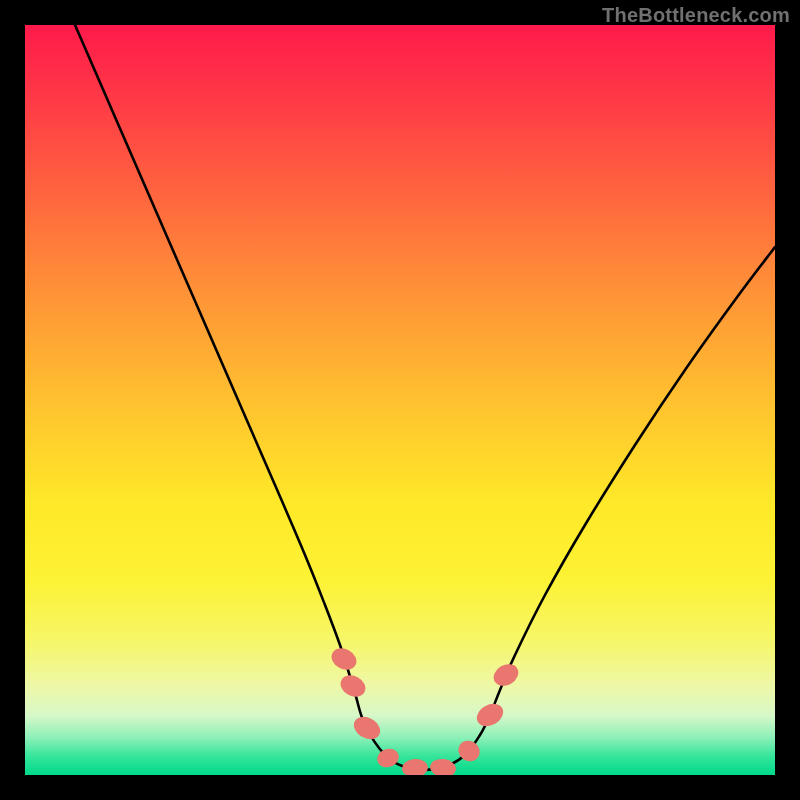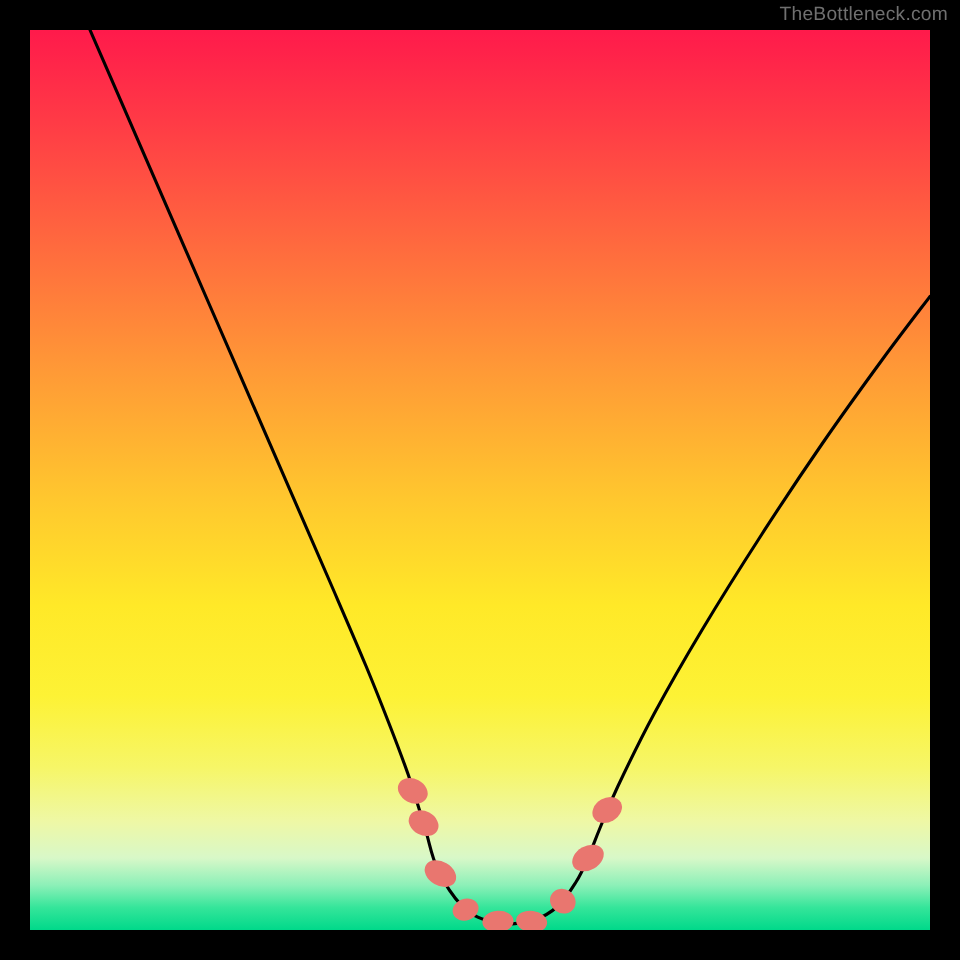--- a/index.html
+++ b/index.html
@@ -44,22 +44,22 @@
       #8df0b8 95%,
       #35e59a 97.5%,
       #00d98a 100%
     );
   }
   .watermark {
     position: absolute;
     top: 4px;
     right: 10px;
     color: #707070;
-    font-size: 16px;
-    font-weight: 400;
+    font-size: 20px;
+    font-weight: 700;
     letter-spacing: 0.2px;
     user-select: none;
   }
   svg.curves {
     position: absolute;
     inset: 0;
   }
 </style>
 </head>
 <body>

